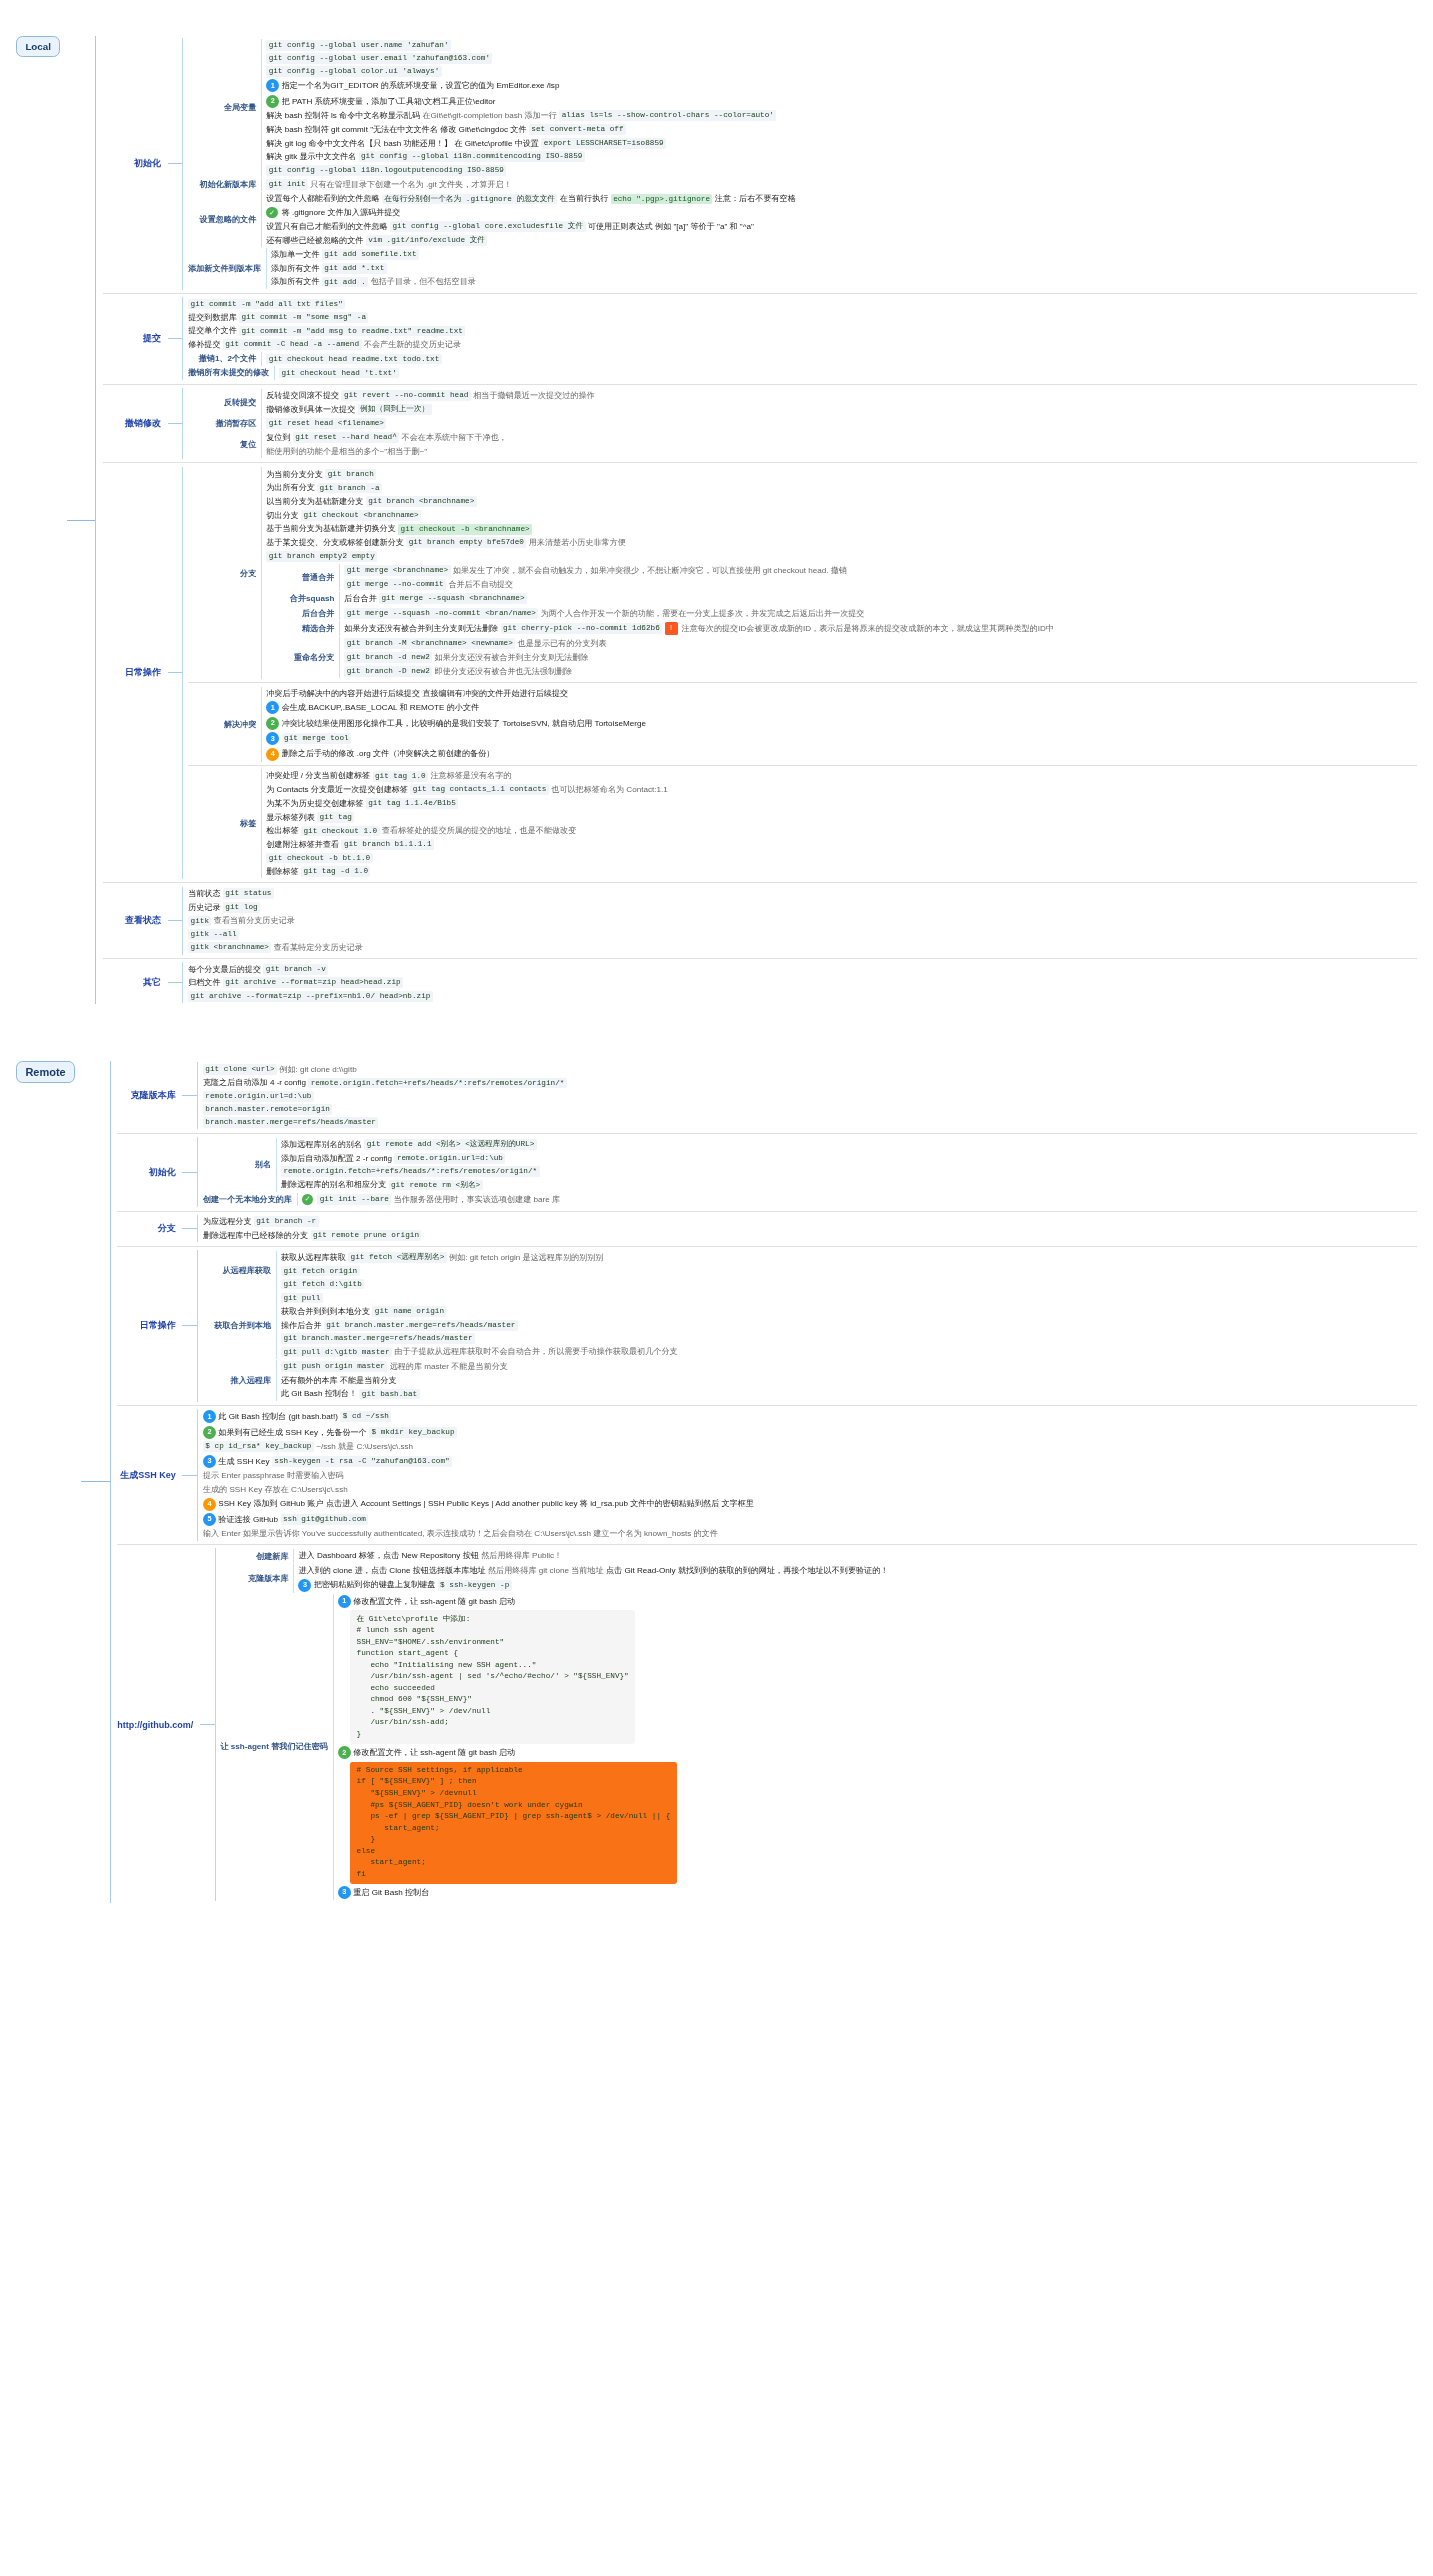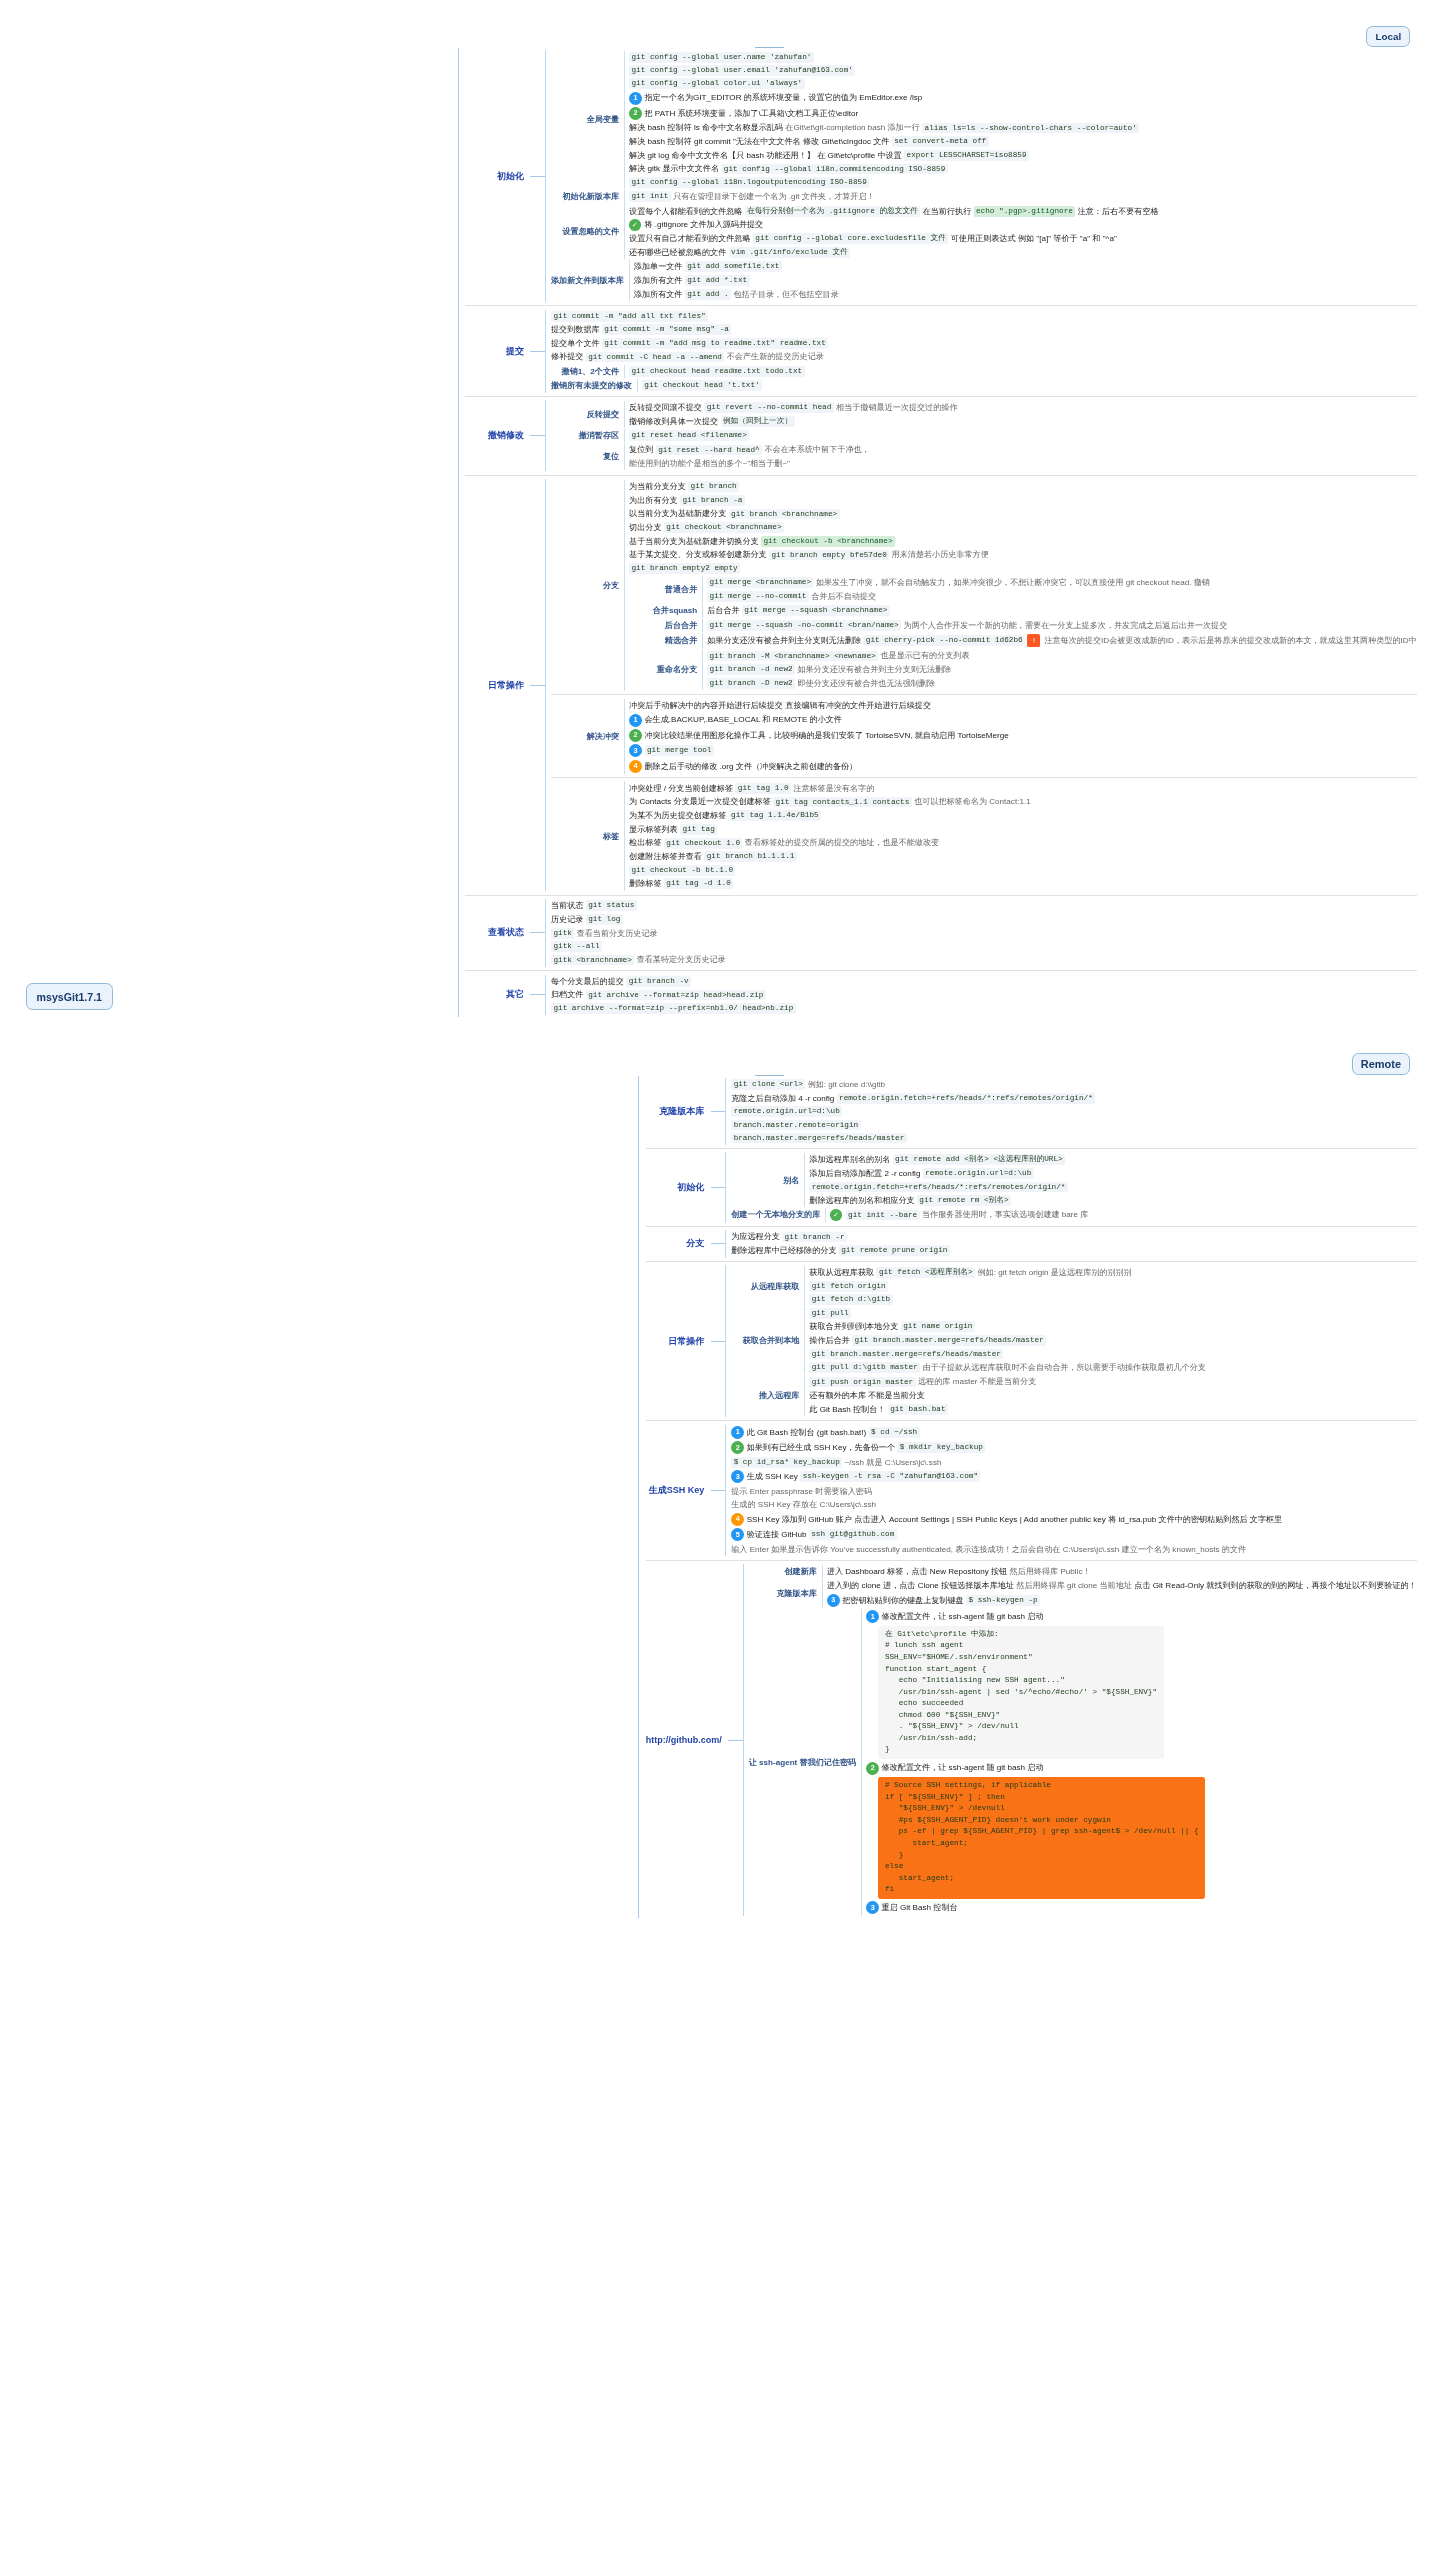--- a/index.html
+++ b/index.html
@@ -114,23 +114,23 @@
 
     .content-tree {
       flex: 1;
       display: flex;
       flex-direction: column;
       gap: 0;
     }
 
     .big-section {
       display: flex;
-      flex-direction: column;
-      align-items: flex-end;
-      margin: 10px 0;
+      flex-direction: row;
+      align-items: flex-start;
+      margin: 20px 0;
     }
 
     .big-section-body {
       flex: 1;
       border-left: 1.6px solid #a8c8e8;
       padding-left: 6.5px;
     }
 
     .med-section {
       display: flex;
@@ -190,23 +190,20 @@
       border: none;
       border-top: 0.8px solid #e0e0e0;
       margin: 3.3px 0;
     }
   </style>
 </head>
 <body>
 
 <div class="outer">
 
-  <div class="left-root-labels">
-    <div class="root-box">msysGit1.7.1</div>
-  </div>
 
   <div class="content-tree">
 
     <div class="big-section">
       <div style="display:flex; flex-direction:column; align-items:center; margin-right:6.5px;">
         <div class="root-box" style="font-size:9.8px; padding:4.1px 8.1px;">Local</div>
       </div>
       <div style="width:28.5px; border-top:1.6px solid #90b8d8; align-self:center;"></div>
       <div class="big-section-body">
 

